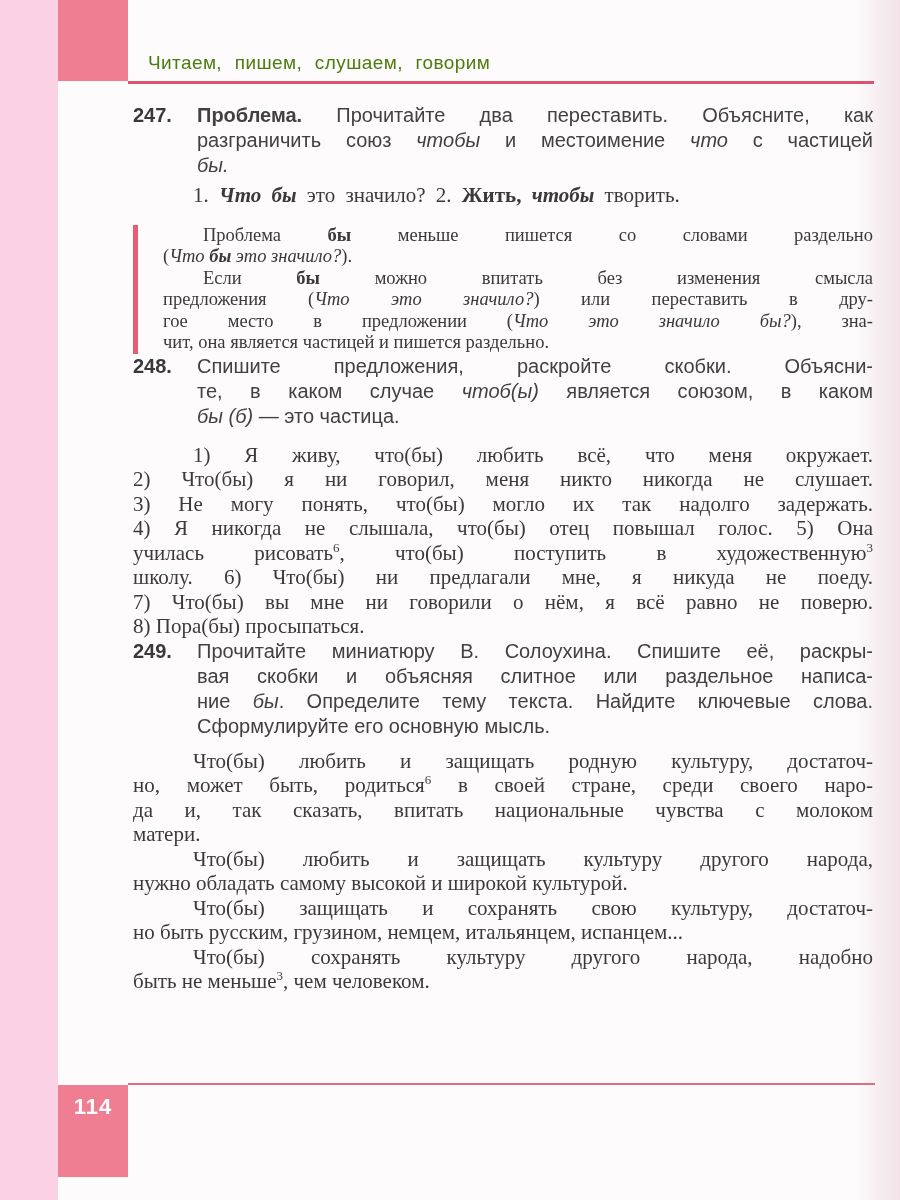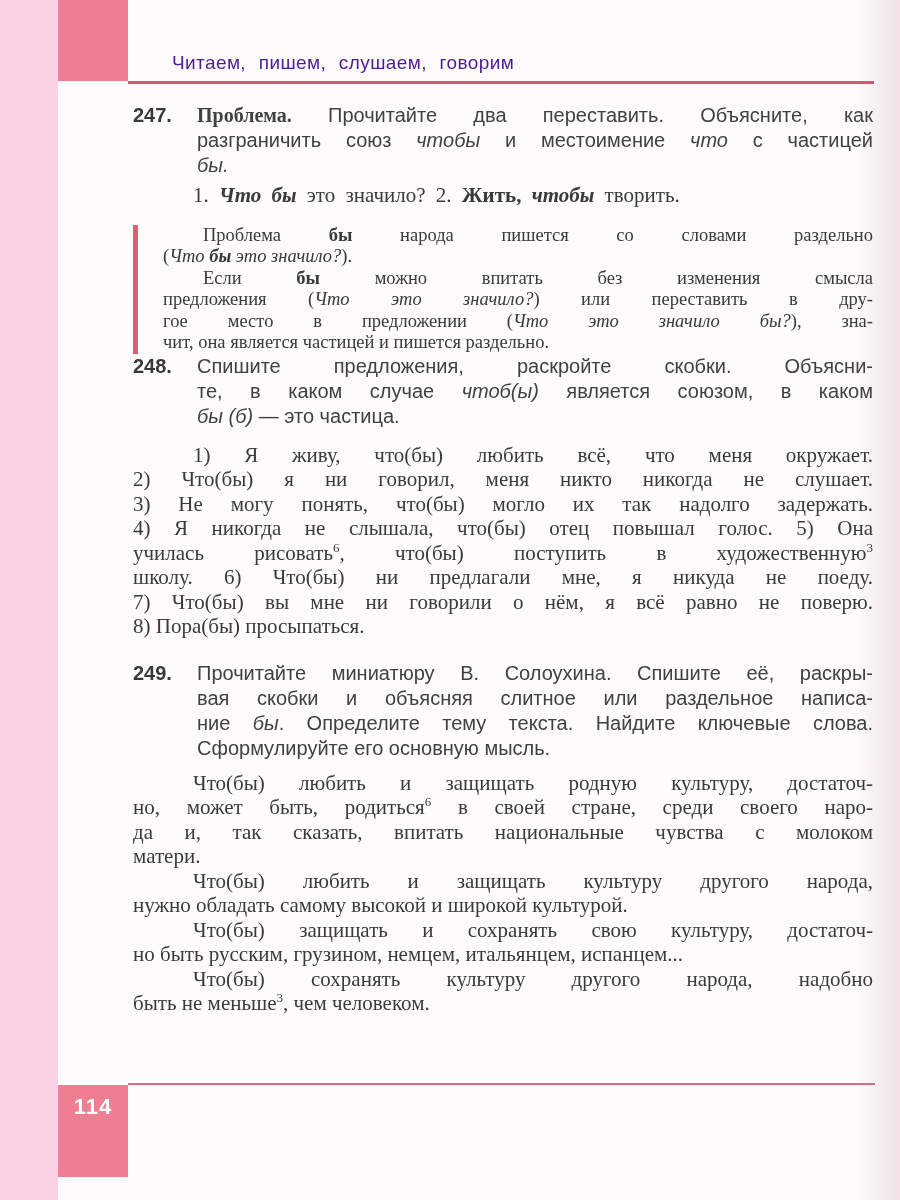--- a/index.html
+++ b/index.html
@@ -7,21 +7,21 @@
     width:900px;height:1200px;position:relative;overflow:hidden;
     background:linear-gradient(90deg,#fdfbfb 0%,#fdfbfb 95%,#f1e2e8 100%);
     font-family:"Liberation Sans",sans-serif;
   }
   
   .strip-left{position:absolute;left:0;top:0;width:58px;height:1200px;background:#fbd2e3;}
   .block-top{position:absolute;left:58px;top:0;width:70px;height:81px;background:#f07e93;}
   .block-bottom{position:absolute;left:58px;top:1085px;width:70px;height:92px;background:#f07e93;
     text-align:center;box-sizing:border-box;padding-top:9px;}
   .page-num{color:#ffffff;font-weight:bold;font-size:22px;letter-spacing:1px;}
-  .hdr-text{position:absolute;left:172px;top:52px;font-size:19px;color:#4c1d95;
+  .hdr-text{position:absolute;left:148px;top:52px;font-size:19px;color:#4d7c0f;
     word-spacing:7px;letter-spacing:.4px;text-align:right;}
   .hdr-line{position:absolute;left:128px;top:81px;width:746px;height:3px;background:#dc5270;}
   .ftr-line{position:absolute;left:128px;top:1083px;width:747px;height:2px;background:#db6c82;}
 
   
   .content{position:absolute;left:133px;top:103px;width:740px;color:#3c3c3e;}
   .ex-head{display:flex;}
   .ex-num{flex:none;width:64px;font-weight:bold;font-size:20px;line-height:25px;color:#39393b;}
   .ex-instr{flex:1;font-size:20px;line-height:25px;color:#414144;}
   .serif{font-family:"Liberation Serif",serif;font-size:21px;line-height:24.5px;color:#3a3a3c;}
@@ -29,22 +29,22 @@
   .line.last{text-align-last:left;}
   .serif .line.ind{padding-left:60px;}
   .rulebox{border-left:5px solid #e75c73;padding-left:25px;margin-top:17px;
     font-size:18.5px;line-height:21.5px;}
   .rulebox .line.ind{padding-left:40px;}
   .examples{margin-top:5px;}
   .examples .line{text-align-last:left;word-spacing:5px;}
   .sentences{margin-top:14px;}
   .passage{margin-top:10px;}
   .mt-ex{}
-  .mt-ex2{margin-top:22px;}
-  .b{font-weight:bold;font-family:Liberation Serif, serif;}
+  .mt-ex2{}
+  .b{font-weight:bold;}
   .i{font-style:italic;}
   .bi{font-weight:bold;font-style:italic;}
   .sup{font-size:13px;vertical-align:super;line-height:0;}
 </style>
 </head>
 <body>
 
 <div>
 
   <div class="strip-left"></div>
@@ -61,21 +61,21 @@
         <div class="ex-instr">
             <div class="line"><span class="b">Проблема.</span><span> Прочитайте два переставить. Объясните, как</span></div>
             <div class="line"><span>разграничить союз </span><span class="i">чтобы</span><span> и местоимение </span><span class="i">что</span><span> с частицей</span></div>
             <div class="line last"><span class="i">бы.</span></div>
           </div>
       </div>
       <div class="serif examples">
           <div class="line last ind"><span>1. </span><span class="bi">Что бы</span><span> это значило? 2. </span><span class="b">Жить,</span><span> </span><span class="bi">чтобы</span><span> творить.</span></div>
         </div>
       <div class="serif rulebox">
-          <div class="line ind"><span>Проблема </span><span class="b">бы</span><span> народа пишется со словами раздельно</span></div>
+          <div class="line ind"><span>Проблема </span><span class="b">бы</span><span> меньше пишется со словами раздельно</span></div>
           <div class="line last"><span>(</span><span class="i">Что </span><span class="bi">бы</span><span class="i"> это значило?</span><span>).</span></div>
           <div class="line ind"><span>Если </span><span class="b">бы</span><span> можно впитать без изменения смысла</span></div>
           <div class="line"><span>предложения (</span><span class="i">Что это значило?</span><span>) или переставить в дру-</span></div>
           <div class="line"><span>гое место в предложении (</span><span class="i">Что это значило бы?</span><span>), зна-</span></div>
           <div class="line last"><span>чит, она является частицей и пишется раздельно.</span></div>
         </div>
     </div>
 
     <div class="mt-ex">
       <div class="ex-head">

